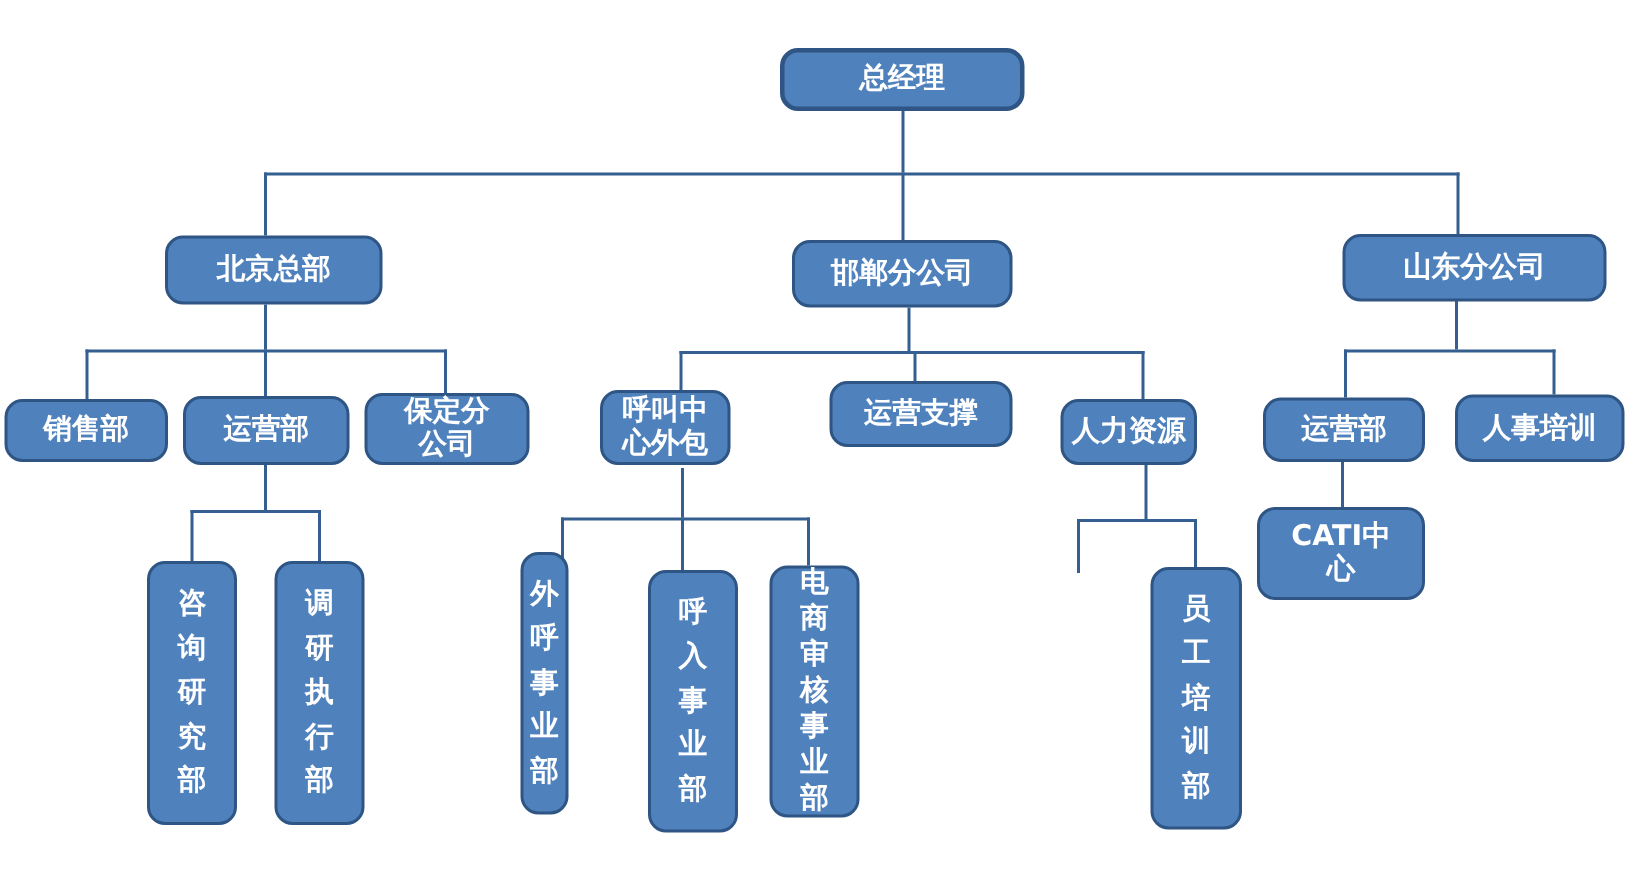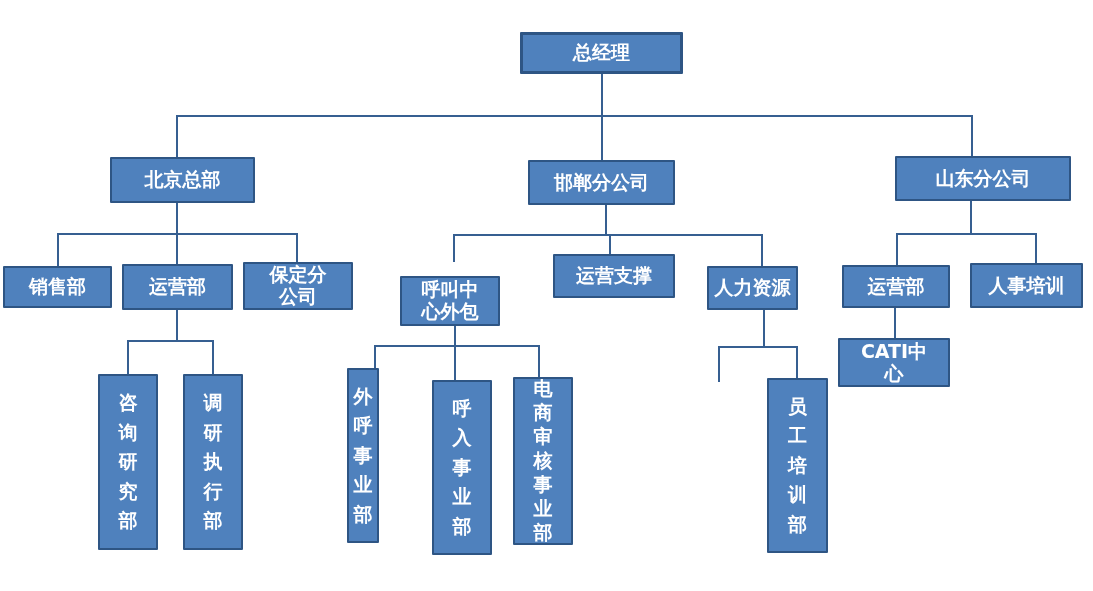--- a/index.html
+++ b/index.html
@@ -2,21 +2,21 @@
 <html><head>
 <meta charset="utf-8">
 <style>
   html,body{margin:0;padding:0;background:#ffffff;}
   #canvas{
     position:relative;width:1093px;height:591px;background:#ffffff;overflow:hidden;
     font-family:"DejaVu Sans",sans-serif;
   }
   .node{
     position:absolute;box-sizing:border-box;
-    background:#4f81bd;border:2px solid #2e5584;border-radius:1px;
+    background:#4f81bd;border:2px solid #2e5584;border-radius:12px;
     display:flex;align-items:center;justify-content:center;
     color:#ffffff;font-weight:bold;font-size:19px;line-height:1.15;
     text-align:center;cursor:default;
   }
   .node.root{border-width:3px;}
   .lbl{display:block;text-align:center;}
   .lbl.wrap3{max-width:70px;}           
   .lbl.vtext{width:22px;line-height:1.55;word-break:break-all;} 
   .lbl.vtext.tight{line-height:1.26;}
   .ln{position:absolute;background:#365f91;}
@@ -84,37 +84,37 @@
   <div class="node" style="left:3px;top:266px;width:109px;height:42px">
     <span class="lbl">销售部</span>
   </div>
   <div class="node" style="left:122px;top:264px;width:111px;height:46px">
     <span class="lbl">运营部</span>
   </div>
   <div class="node" style="left:243px;top:262px;width:110px;height:48px">
     <span class="lbl wrap3">保定分公司</span>
   </div>
 
-  <div class="node" style="left:400px;top:276px;width:100px;height:50px">
+  <div class="node" style="left:400px;top:260px;width:87px;height:50px">
     <span class="lbl wrap3">呼叫中心外包</span>
   </div>
   <div class="node" style="left:553px;top:254px;width:122px;height:44px">
     <span class="lbl">运营支撑</span>
   </div>
   <div class="node" style="left:707px;top:266px;width:91px;height:44px">
     <span class="lbl">人力资源</span>
   </div>
 
   <div class="node" style="left:842px;top:265px;width:108px;height:43px">
     <span class="lbl">运营部</span>
   </div>
   <div class="node" style="left:970px;top:263px;width:113px;height:45px">
     <span class="lbl">人事培训</span>
   </div>
-  <div class="node" style="left:838px;top:338px;width:112px;height:49px">
+  <div class="node" style="left:838px;top:338px;width:112px;height:62px">
     <span class="lbl wrap3">CATI中心</span>
   </div>
 
   <div class="node" style="left:98px;top:374px;width:60px;height:176px">
     <span class="lbl vtext">咨询研究部</span>
   </div>
   <div class="node" style="left:183px;top:374px;width:60px;height:176px">
     <span class="lbl vtext">调研执行部</span>
   </div>
 

